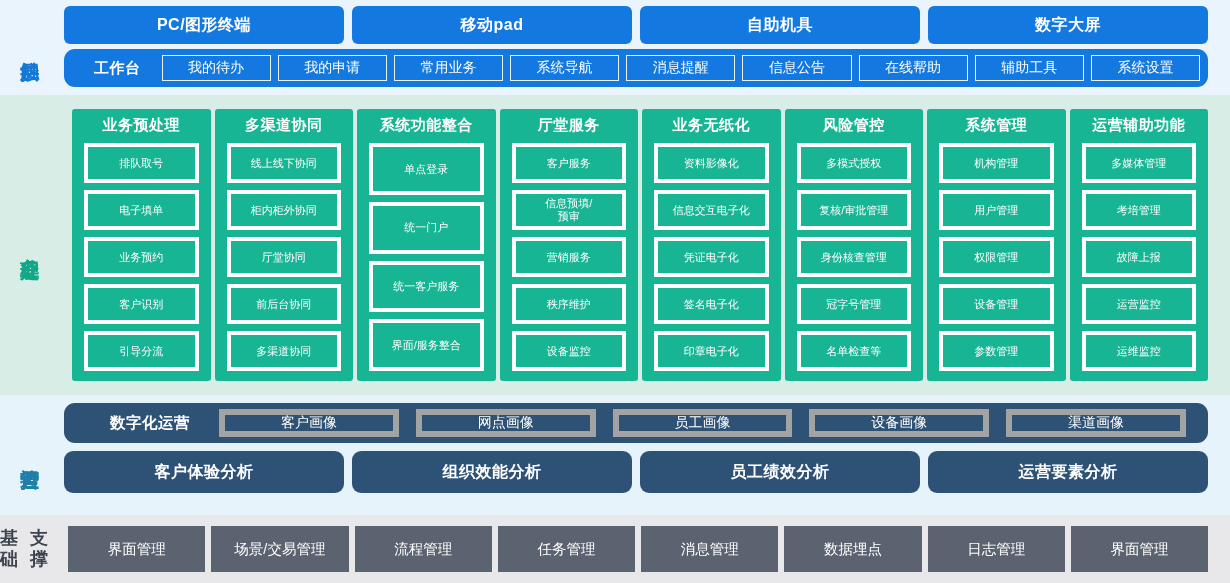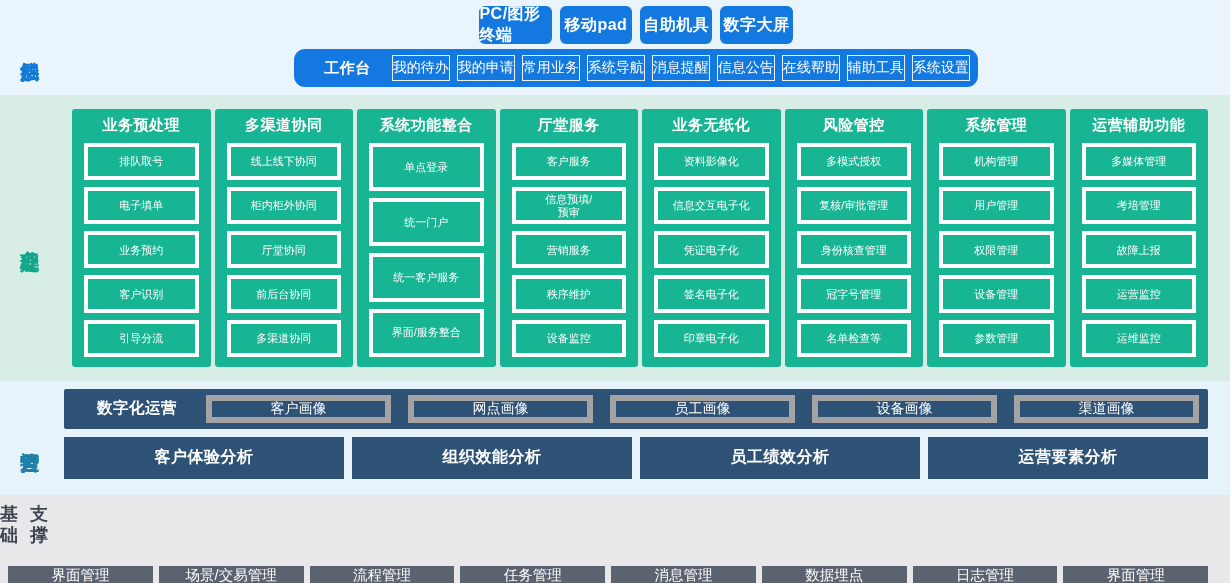--- a/index.html
+++ b/index.html
@@ -18,21 +18,21 @@
     display: flex; align-items: center; justify-content: center;
     font-size: 19px; font-weight: bold; line-height: 1.12;
     letter-spacing: 1px;
     writing-mode: vertical-rl; text-orientation: upright;
   }
   .layer-body { flex: 1 1 auto; display: flex; flex-direction: column; }
 
   
   .layer-contact { height: 95px; background: #eaf4fd; }
   .layer-contact .layer-label { color: #1479d4; background: #eaf4fd; }
-  .contact-body { padding: 6px 22px 8px 4px; gap: 5px; align-items: center; }
+  .contact-body { padding: 6px 22px 8px 4px; gap: 5px; }
   .terminal-row { display: flex; gap: 8px; height: 38px; }
   .terminal-card {
     flex: 1 1 0; background: #1379e0; color: #ffffff;
     border-radius: 6px;
     display: flex; align-items: center; justify-content: center;
     font-size: 16px; font-weight: bold; letter-spacing: .5px;
   }
   .workbench-bar {
     background: #1379e0; height: 38px; border-radius: 11px;
     display: flex; align-items: center; gap: 7px; padding: 0 8px;
@@ -70,43 +70,43 @@
     font-size: 11px; line-height: 1.15;
     display: flex; align-items: center; justify-content: center;
     text-align: center; white-space: pre-line;
   }
 
   
   .layer-ops { height: 120px; background: #e6f3fb; }
   .layer-ops .layer-label { color: #1f7fa8; background: #e6f3fb; }
   .ops-body { padding: 8px 22px 10px 4px; gap: 8px; }
   .ops-bar {
-    background: #2e5275; height: 40px; border-radius: 2px;
-    display: flex; align-items: center; gap: 17px; padding: 0 9px;
+    background: #2e5275; height: 40px; border-radius: 11px;
+    display: flex; align-items: center; gap: 17px; padding: 0 22px;
   }
   .ops-title {
     color: #ffffff; font-size: 15.5px; font-weight: bold;
     padding: 0 12px 0 24px; white-space: nowrap; letter-spacing: .5px;
   }
   .ops-btn {
     flex: 1 1 0; height: 28px; border: 6px solid #a3a3a3;
     color: #ffffff; font-size: 14px;
     display: flex; align-items: center; justify-content: center;
     white-space: nowrap;
   }
   .ops-analysis-row { display: flex; gap: 8px; height: 42px; }
   .ops-analysis-card {
     flex: 1 1 0; background: #2e5275; color: #ffffff;
-    border-radius: 0;
+    border-radius: 9px;
     display: flex; align-items: center; justify-content: center;
     font-size: 16px; font-weight: bold; letter-spacing: .5px;
   }
 
   
-  .layer-base { height: 88px; background: #e8e8ea; flex-direction: column; }
+  .layer-base { height: 68px; background: #e8e8ea; }
   .layer-base .layer-label {
     color: #3d4450; background: #e8e8ea;
     writing-mode: horizontal-tb; text-orientation: mixed;
     font-size: 18px; line-height: 1.15; width: 60px; flex: 0 0 60px;
   }
   .base-body {
     flex-direction: row; gap: 6px;
     padding: 11px 22px 11px 8px;
   }
   .base-card {

